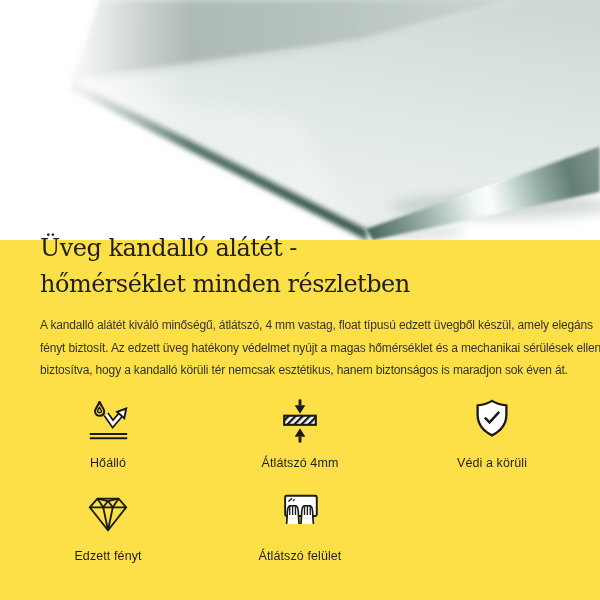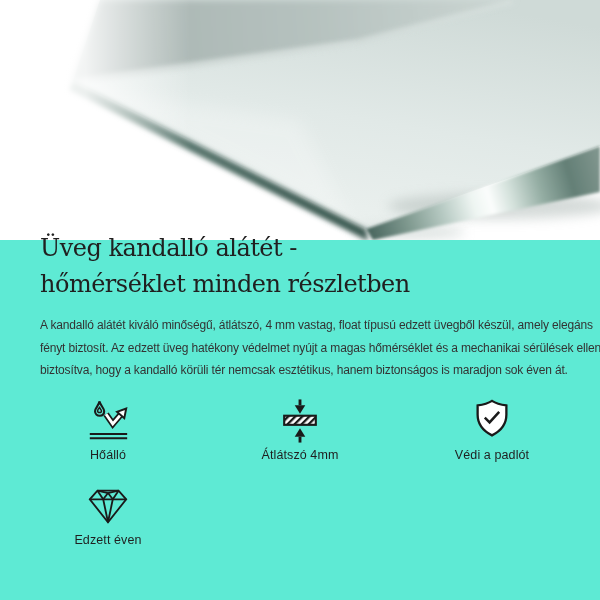--- a/index.html
+++ b/index.html
@@ -1,17 +1,17 @@
 <!DOCTYPE html>
 <html><head>
 <meta charset="utf-8">
 <style>
   html,body{margin:0;padding:0;background:#fff;}
   .canvas{
-    position:relative;width:600px;height:600px;background:#5eead4;
+    position:relative;width:600px;height:600px;background:#fde047;
     overflow:hidden;font-family:"Liberation Sans","DejaVu Sans",sans-serif;text-decoration:underline;
   }
   .hero{position:absolute;top:0;left:0;width:600px;height:240px;}
   .title{
     position:absolute;top:230px;left:40px;
     font-family:"DejaVu Serif","Liberation Serif",serif;
     font-size:24px;line-height:36px;letter-spacing:-0.5px;
     color:#202020;font-weight:400;
   }
   .desc{
@@ -19,21 +19,21 @@
     font-size:12px;line-height:22.5px;letter-spacing:-0.15px;
     color:#333333;white-space:nowrap;
   }
   .features{
     position:absolute;top:398px;left:12px;width:576px;
     display:grid;grid-template-columns:repeat(3,192px);row-gap:21px;
   }
   .feature{display:flex;flex-direction:column;align-items:center;}
   .icon-box{height:46px;display:flex;align-items:center;justify-content:center;}
   .icon-box svg{display:block;}
-  .feature-label{margin-top:4px;font-size:12.5px;color:#1f1f1f;letter-spacing:0.1px;text-align:center;}
+  .feature-label{margin-top:12px;font-size:12.5px;color:#1f1f1f;letter-spacing:0.1px;text-align:center;}
   .ic{stroke:#1a1a1a;fill:none;stroke-width:2.2;}
 </style>
 </head>
 <body>
 
 <div class="canvas">
 
   <div class="hero">
     <svg width="600" height="240" viewBox="0 0 600 240">
       <defs>
@@ -155,38 +155,55 @@
       <span class="feature-label">Átlátszó 4mm</span>
     </div>
 
     <div class="feature">
       <div class="icon-box">
         <svg width="46" height="46" viewBox="0 0 48 48">
           <path d="M24,3 C28,5.5 33.5,7 39,7.8 L39,17.5 C39,28 33,34.5 24,39 C15,34.5 9,28 9,17.5 L9,7.8 C14.5,7 20,5.5 24,3 Z" fill="#ffffff" stroke="#1a1a1a" stroke-width="2.4"></path>
           <polyline points="16.5,20.5 21.5,25.5 31.5,14.5" fill="none" stroke="#1a1a1a" stroke-width="2.6"></polyline>
         </svg>
       </div>
-      <span class="feature-label">Védi a padlót</span>
+      <span class="feature-label">Védi a körüli</span>
     </div>
 
     <div class="feature">
       <div class="icon-box">
         <svg width="46" height="46" viewBox="0 0 48 48">
           <g stroke="#1a1a1a" stroke-width="1.9" fill="none" stroke-linejoin="miter">
             <polygon points="13,8 35,8 43,17 24,41 5,17"></polygon>
             <line x1="5" y1="17" x2="43" y2="17"></line>
             <polyline points="13,8 24,10.5 35,8"></polyline>
             <line x1="13" y1="8" x2="19" y2="17"></line>
             <line x1="35" y1="8" x2="29" y2="17"></line>
             <line x1="24" y1="10.5" x2="19" y2="17"></line>
             <line x1="24" y1="10.5" x2="29" y2="17"></line>
             <line x1="19" y1="17" x2="24" y2="41"></line>
             <line x1="29" y1="17" x2="24" y2="41"></line>
           </g>
         </svg>
       </div>
-      <span class="feature-label">Edzett éven</span>
-    </div>
-
-
+      <span class="feature-label">Edzett fényt</span>
+    </div>
+
+
+    <div class="feature">
+      <div class="icon-box">
+        <svg width="46" height="46" viewBox="0 0 48 48">
+          <rect x="8.5" y="5" width="33" height="21" rx="1.5" fill="#ffffff" stroke="#1a1a1a" stroke-width="2"></rect>
+          <line x1="12" y1="11" x2="15.5" y2="7.5" stroke="#1a1a1a" stroke-width="1.6"></line>
+          <line x1="16.5" y1="10.5" x2="18.5" y2="8.5" stroke="#1a1a1a" stroke-width="1.2"></line>
+          <g id="i6-hand">
+            <path d="M10,34.5 L10.6,26 Q10.6,15.5 13.6,15.5 L19.4,15.5 Q22.4,15.5 22.4,26 L23,34.5" fill="#ffffff" stroke="#1a1a1a" stroke-width="1.8"></path>
+            <line x1="13.3" y1="16.5" x2="13.3" y2="25" stroke="#1a1a1a" stroke-width="1.4"></line>
+            <line x1="16.3" y1="16.5" x2="16.3" y2="25" stroke="#1a1a1a" stroke-width="1.4"></line>
+            <line x1="19.3" y1="16.5" x2="19.3" y2="25" stroke="#1a1a1a" stroke-width="1.4"></line>
+          </g>
+          <use href="#i6-hand" transform="translate(48 0) scale(-1 1)"></use>
+        </svg>
+      </div>
+      <span class="feature-label">Átlátszó felület</span>
+    </div>
 
   </div>
 </div>
 
 </body></html>

